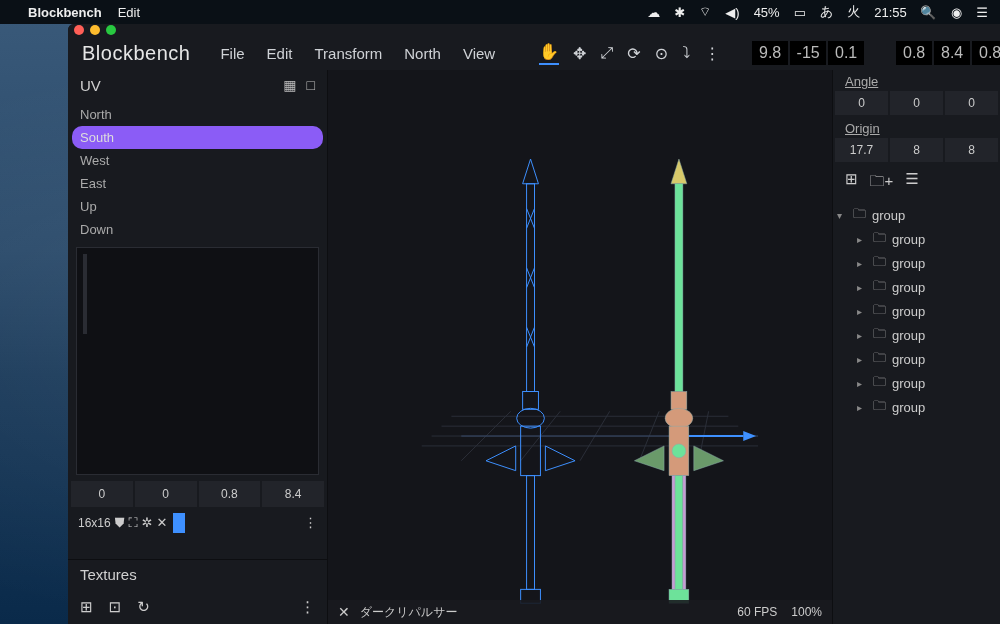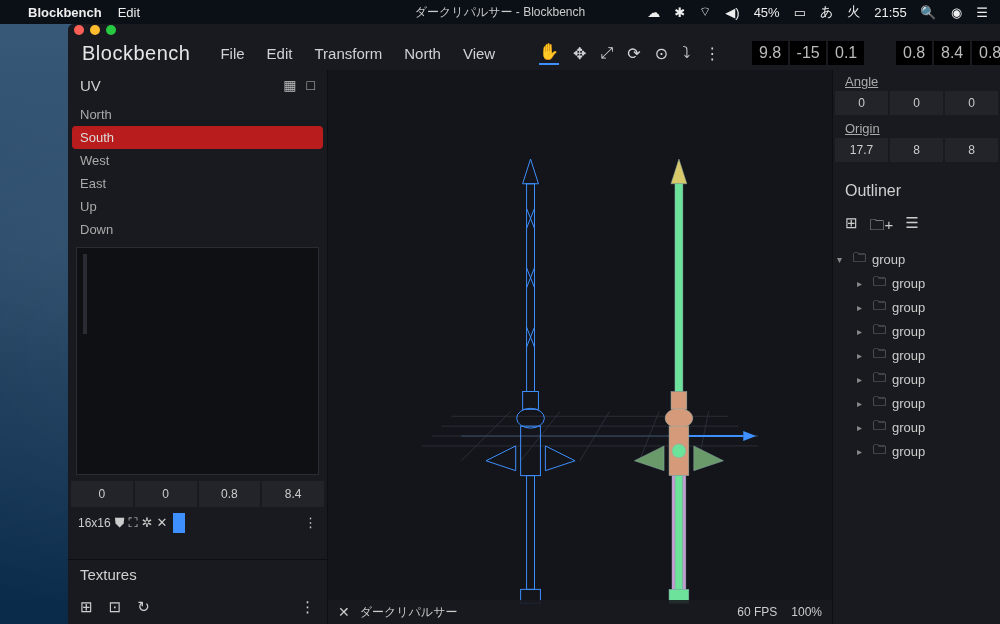--- a/index.html
+++ b/index.html
@@ -33,21 +33,21 @@
   .toolbar-numbers div { width:36px; height:24px; background:#000000; display:flex; align-items:center; justify-content:center; font-size:16px; color:#bbb; }
 
   .body { flex:1; display:flex; min-height:0; }
 
   
   .left-panel { width:260px; background:#181a1f; display:flex; flex-direction:column; border-right:1px solid #0d0e11; }
   .panel-header { height:34px; display:flex; align-items:center; justify-content:space-between; padding:0 12px; font-size:15px; color:#d0d0d0; }
   .panel-header .icons { display:flex; gap:10px; font-size:14px; color:#bbb; }
   .uv-tabs { display:flex; gap:0; padding:2px 4px; font-size:13px;flex-direction:column; }
   .uv-tabs div { padding:4px 8px; color:#aaa; cursor:pointer; }
-  .uv-tabs .selected { background:#b91c1c; color:#ddd; border-radius:4px; }
+  .uv-tabs .selected { background:#8b5cf6; color:#ddd; border-radius:10px; }
   .uv-canvas { height:250px; margin:4px 8px; background:#0f1014; border:1px solid #2a2c33; position:relative; }
   .uv-canvas::before { content:""; position:absolute; left:6px; top:6px; width:4px; height:80px; background:#2a2c33; }
 
   .uv-numbers { display:flex; margin:2px 2px 0 2px; }
   .uv-numbers div { flex:1; height:26px; background:#22242a; display:flex; align-items:center; justify-content:center; font-size:12px; color:#ccc; margin:0 1px; }
   .uv-tools { display:flex; align-items:center; gap:4px; padding:6px 10px; font-size:13px; color:#ccc; }
   .uv-tools .size { font-size:12px; }
   .uv-tools .icon { cursor:pointer; }
   .uv-tools .color-swatch { width:12px; height:20px; background:#3e90ff; margin-left:2px; }
   .uv-tools .dots { margin-left:auto; cursor:pointer; }
@@ -80,21 +80,20 @@
 <body>
 
 <div class="desktop-bg"></div>
 
 <div class="mac-menubar">
   <div class="left">
     <span class="apple"></span>
     <span style="font-weight:600">Blockbench</span>
     <span>Edit</span>
   </div>
-  <div class="center">ダークリパルサー - Blockbench</div>
   <div class="right">
     <span>☁</span>
     <span>✱</span>
     <span>⌔</span>
     <span>◀)</span>
     <span>45%</span>
     <span>▭</span>
     <span>あ</span>
     <span>火</span>
     <span>21:55</span>
@@ -259,21 +258,20 @@
         <div>0</div>
         <div>0</div>
       </div>
       <div class="rp-label">Origin</div>
       <div class="rp-row">
         <div>17.7</div>
         <div>8</div>
         <div>8</div>
       </div>
 
-      <div class="rp-title" style="margin-top:10px">Outliner</div>
       <div class="outliner-tools">
         <span>⊞</span>
         <span>🗀+</span>
         <span>☰</span>
       </div>
       <div class="tree">
         <div class="tree-item">
           <span class="arrow">▾</span>
           <span class="folder">🗀</span>
           <span>group</span>

